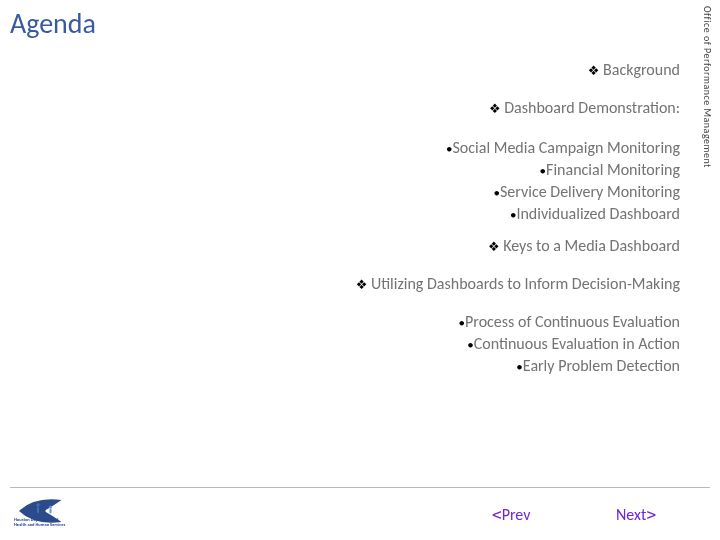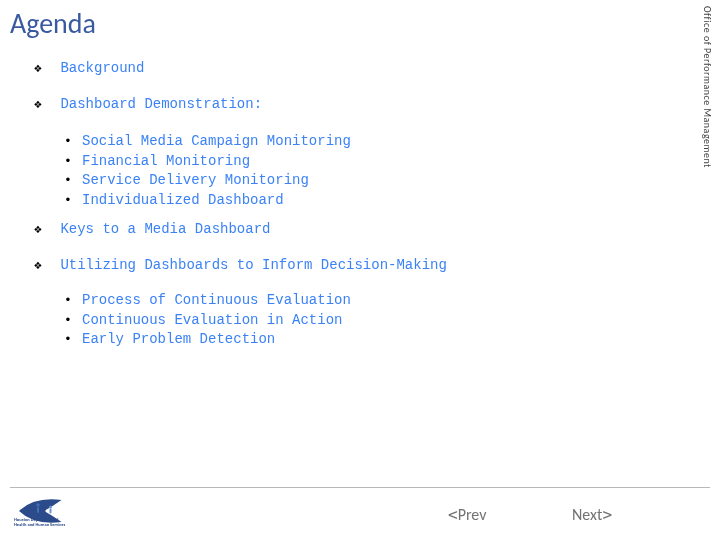--- a/index.html
+++ b/index.html
@@ -10,20 +10,21 @@
     font-family: Calibri, "Segoe UI", Arial, sans-serif;
     background: #ffffff;
     position: relative;
     overflow: hidden;
   }
   .slide {
     width: 720px;
     height: 540px;
     position: relative;
     box-sizing: border-box;
+    text-align: right;
   }
   .title {
     position: absolute;
     top: 6px;
     left: 10px;
     font-size: 28px;
     color: #3a5aa0;
     font-weight: 400;
   }
   .side-label {
@@ -35,24 +36,23 @@
     color: #444;
     writing-mode: vertical-rl;
     text-orientation: mixed;
     letter-spacing: 0.5px;
   }
   .content {
     position: absolute;
     top: 60px;
     left: 34px;
     right: 40px;
-    font-size: 14px;
-    color: #3b82f6;
+    font-size: 16px;
+    color: #737373;
     line-height: 1.25;
-    font-family: Liberation Mono, monospace;
   }
   .lvl1 {
     margin: 0 0 18px 0;
     padding-left: 18px;
     text-indent: -18px;
   }
   .lvl1::before {
     content: "\2756"; 
     font-size: 13px;
     color: #000;
@@ -86,22 +86,23 @@
     left: 14px;
     bottom: 12px;
     width: 110px;
     height: 34px;
   }
   .logo svg { width: 100%; height: 100%; }
   .nav {
     position: absolute;
     bottom: 16px;
     font-size: 16px;
-    color: #737373;
+    color: #6d28d9;
     cursor: pointer;
+    margin-left: 44px;
   }
   .nav.prev { left: 448px; }
   .nav.next { left: 572px; }
   .nav .arrow { font-family: monospace; }
 </style>
 </head>
 <body>
 
 <div class="slide">
 

